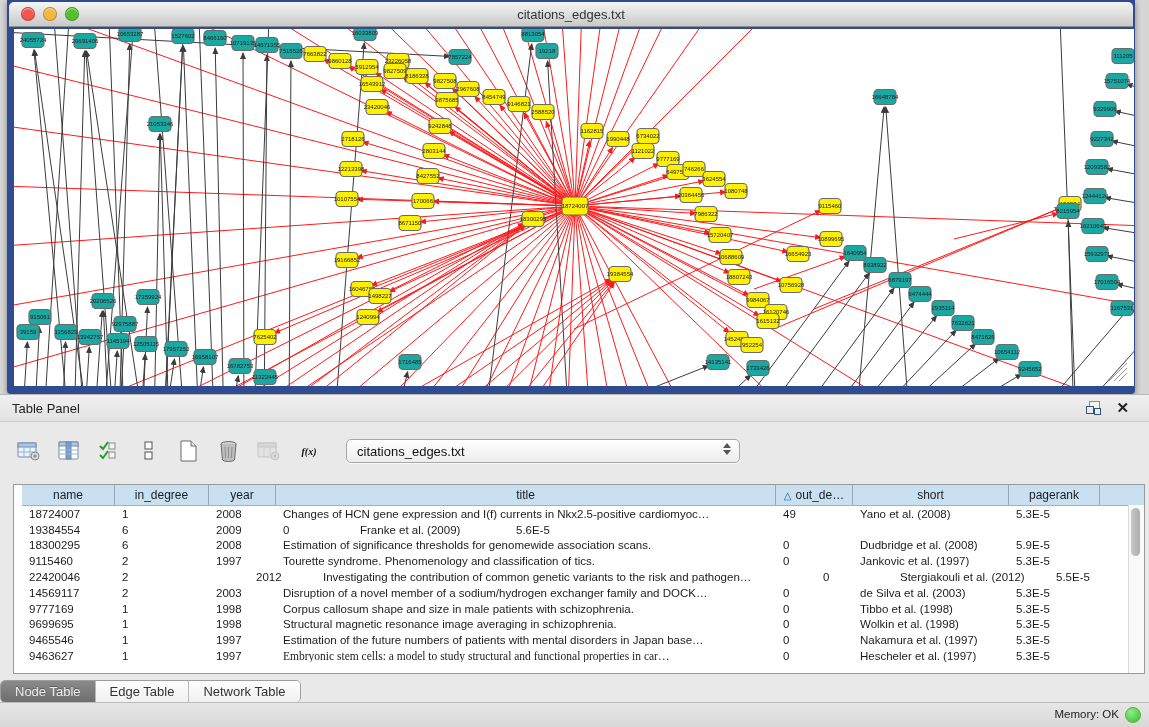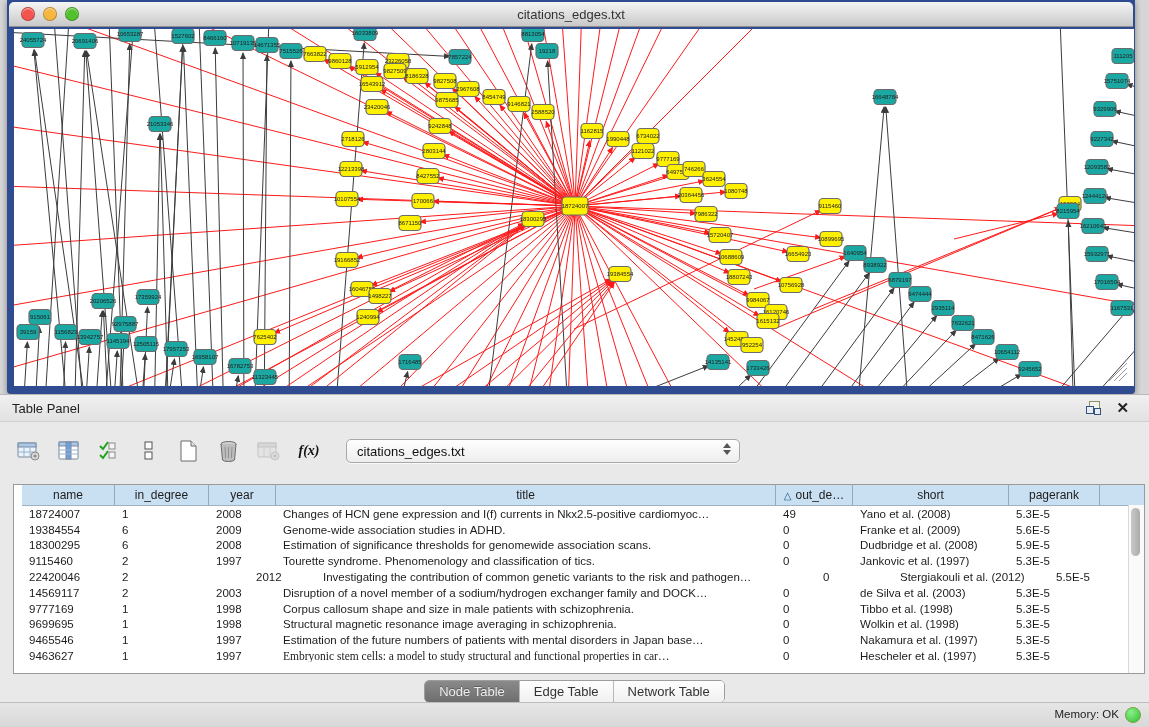--- a/index.html
+++ b/index.html
@@ -21,38 +21,38 @@
   .tp-header{position:absolute;left:0;top:0;width:100%;height:26px;background:linear-gradient(#f0f0f0,#e2e2e2);border-top:1px solid #b9b9b9;border-bottom:1px solid #cfcfcf;}
   .tp-title{position:absolute;left:12px;top:6px;font-size:13px;color:#222;}
   .tp-float{position:absolute;right:48px;top:6px;width:15px;height:14px;}
   .tp-close{position:absolute;right:20px;top:4px;font-size:15px;font-weight:bold;color:#222;cursor:default;}
   .sq1{position:absolute;left:3px;top:0;width:9px;height:9px;border:1px solid #8f8f6a;background:#f4f4ee;}
   .sq2{position:absolute;left:0;top:5px;width:6px;height:6px;border:1px solid #33527e;background:#e8edf4;}
   .sq3{position:absolute;right:0;top:7px;width:5px;height:5px;border:1px solid #33527e;background:#e8edf4;}
 
   .tp-toolbar{position:absolute;left:16px;top:40px;height:34px;display:flex;align-items:center;gap:14px;}
   .tbi{width:26px;height:24px;display:flex;align-items:center;justify-content:center;}
-  .fx-label{font-size:14px;font-style:italic;font-weight:bold;color:#111;font-family:"Liberation Serif",serif;}
+  .fx-label{font-size:10px;font-style:italic;font-weight:bold;color:#111;font-family:"Liberation Serif",serif;}
   .combo{margin-left:10px;width:392px;height:22px;background:linear-gradient(#ffffff,#ededed);border:1px solid #a8a8a8;border-radius:5px;display:flex;align-items:center;position:relative;box-shadow:0 1px 1px rgba(255,255,255,.8);}
   .combo-text{margin-left:10px;font-size:13px;color:#111;}
   .combo-arrows{position:absolute;right:8px;top:3px;display:flex;flex-direction:column;gap:2px;}
   .combo-arrows .up{width:0;height:0;border-left:4px solid transparent;border-right:4px solid transparent;border-bottom:5px solid #555;}
   .combo-arrows .down{width:0;height:0;border-left:4px solid transparent;border-right:4px solid transparent;border-top:5px solid #555;}
 
   .data-table{position:absolute;left:13px;top:90px;width:1122px;height:188px;background:#fff;border:1px solid #9a9a9a;overflow:hidden;padding-left:8px;}
   .thead{display:flex;height:20px;background:#c9dff2;border-bottom:1px solid #9bb2c4;}
   .th{font-size:12px;color:#1d1d1d;display:flex;align-items:center;justify-content:center;border-right:1px solid #93a9ba;box-sizing:border-box;}
   .sort-tri{color:#17607e;font-size:10px;margin-right:4px;}
   .tbody{position:relative;}
   .tr{display:flex;height:15.8px;align-items:center;}
   .td{font-size:11.5px;color:#1c1c1c;padding-left:7px;box-sizing:border-box;white-space:nowrap;overflow:hidden;}
   .vscroll{position:absolute;right:0;top:20px;bottom:0;width:15px;background:#fafafa;border-left:1px solid #d9d9d9;}
   .vthumb{position:absolute;left:2px;top:3px;width:9px;height:48px;border-radius:5px;background:linear-gradient(90deg,#c9c9c9,#ababab);}
 
-  .tabs{position:absolute;left:0;right:0;top:286px;display:flex;justify-content:center;}
+  .tabs{position:absolute;left:0;right:0;top:286px;display:flex;}
   .seg{display:flex;height:21px;border:1px solid #9d9d9d;border-radius:5px;overflow:hidden;background:#fdfdfd;box-shadow:0 1px 1px rgba(255,255,255,.7);}
   .seg-btn{padding:0 14px;font-size:13px;color:#333;display:flex;align-items:center;border-right:1px solid #b9b9b9;background:linear-gradient(#fefefe,#f0f0f0);}
   .seg-btn:last-child{border-right:none;}
   .seg-btn.sel{background:linear-gradient(#8a8a8a,#6e6e6e);color:#efefef;text-shadow:0 -1px 0 rgba(0,0,0,.3);}
 
   .statusbar{position:absolute;left:0;bottom:0;width:100%;height:24px;background:linear-gradient(#e6e6e6,#d8d8d8);border-top:1px solid #bdbdbd;text-align:right;}
   .memory{position:absolute;right:30px;top:5px;font-size:11.5px;color:#222;}
   .mem-dot{position:absolute;right:8px;top:4px;width:14px;height:14px;border-radius:50%;background:radial-gradient(circle at 35% 30%,#8cf08c,#2fbf2f);border:1px solid #76a23c;}
 </style>
 </head>
@@ -796,21 +796,20 @@
           <div class="td" style="width: 67px;">2008</div>
           <div class="td" style="width: 500px;">Changes of HCN gene expression and I(f) currents in Nkx2.5-positive cardiomyoc…</div>
           <div class="td" style="width: 77px;">49</div>
           <div class="td" style="width: 156px;">Yano et al. (2008)</div>
           <div class="td" style="width: 91px;">5.3E-5</div>
         </div>
         <div class="tr">
           <div class="td" style="width: 93px;">19384554</div>
           <div class="td" style="width: 94px;">6</div>
           <div class="td" style="width: 67px;">2009</div>
-          <div class="td" style="width: 500px;">Genome-wide association studies in ADHD.</div>
           <div class="td" style="width: 77px;">0</div>
           <div class="td" style="width: 156px;">Franke et al. (2009)</div>
           <div class="td" style="width: 91px;">5.6E-5</div>
         </div>
         <div class="tr">
           <div class="td" style="width: 93px;">18300295</div>
           <div class="td" style="width: 94px;">6</div>
           <div class="td" style="width: 67px;">2008</div>
           <div class="td" style="width: 500px;">Estimation of significance thresholds for genomewide association scans.</div>
           <div class="td" style="width: 77px;">0</div>

